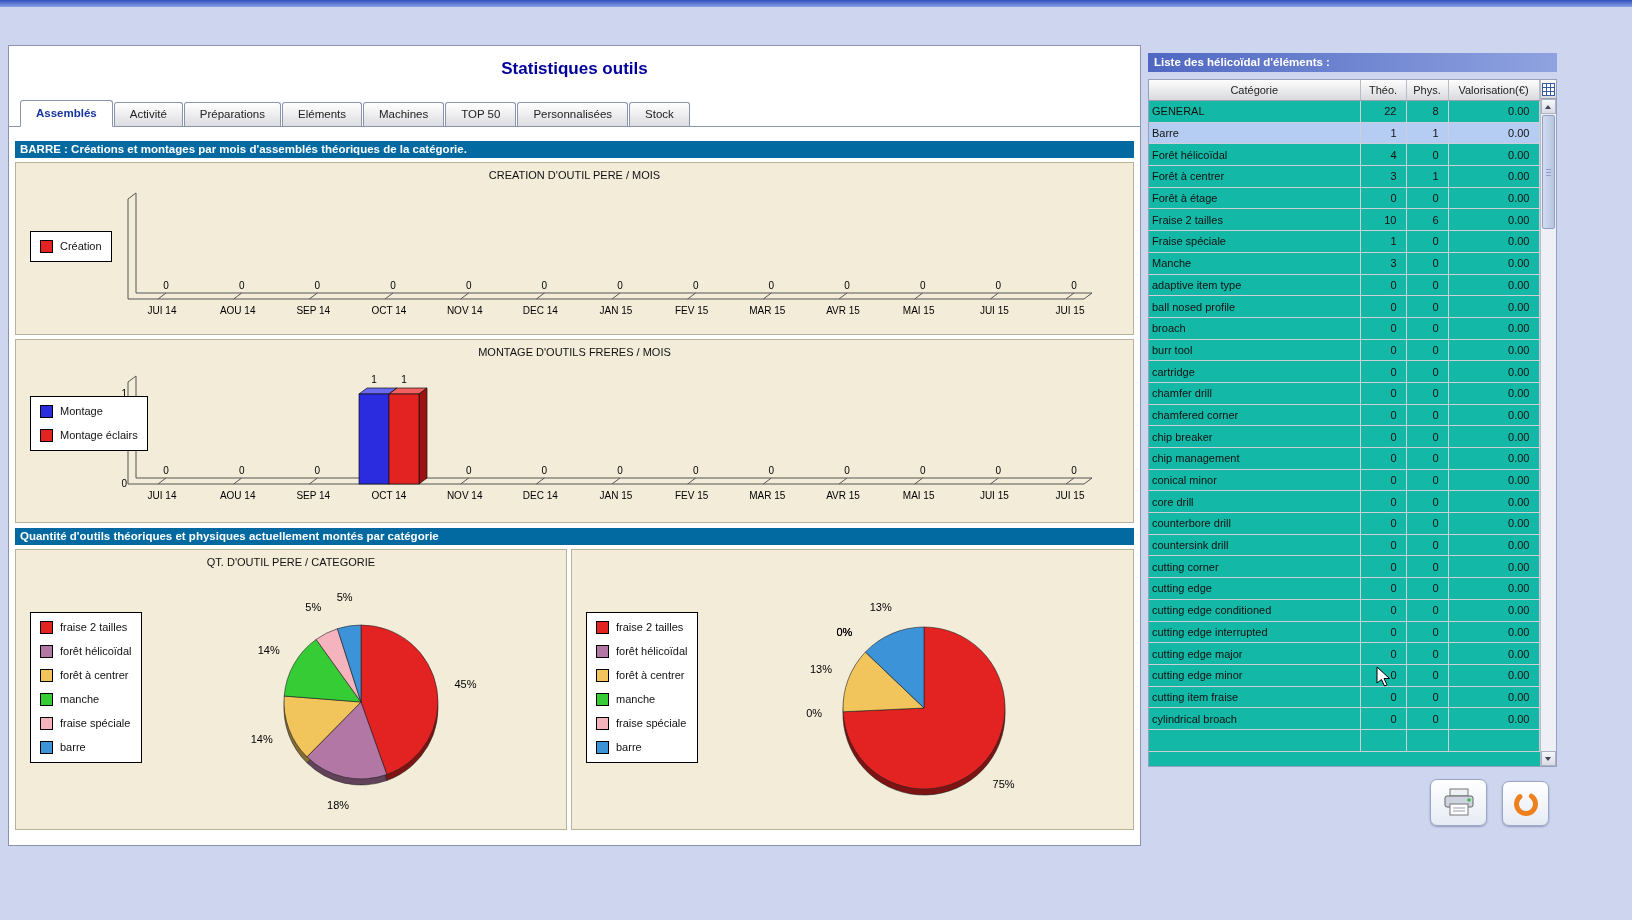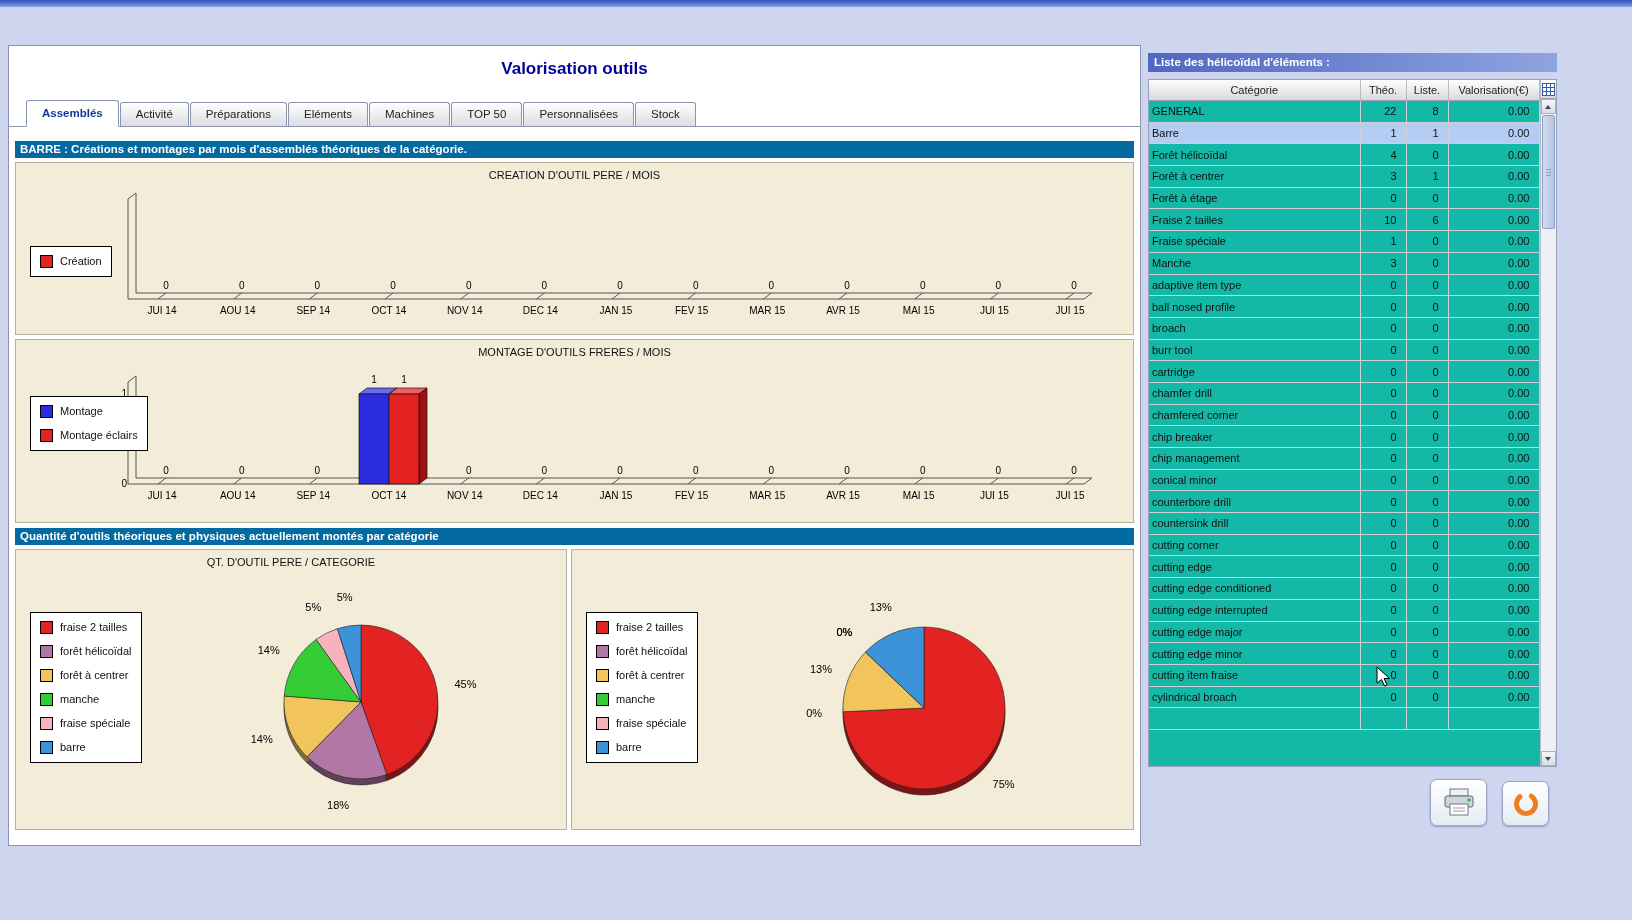--- a/index.html
+++ b/index.html
@@ -6,21 +6,21 @@
   body{width:1632px;height:920px;position:relative;overflow:hidden;background:#cdd5ef;
        font-family:"Liberation Sans",sans-serif;-webkit-font-smoothing:antialiased}
   .top-strip{position:absolute;left:0;top:0;width:1632px;height:7px;
        background:linear-gradient(180deg,#2f50bd 0%,#8aa0e8 100%)}
   
   .main-panel{position:absolute;left:8px;top:45px;width:1133px;height:801px;background:#fff;
        border:1px solid #8a94ad;box-sizing:border-box}
   .page-title{position:absolute;top:13px;left:0;width:100%;text-align:center;
        font-size:17px;font-weight:bold;color:#00009c}
   .tab-bar{position:absolute;top:54px;left:0;width:100%;height:27px;display:flex;align-items:flex-end;
-       padding-left:17px;border-bottom:1px solid #8a94ad;box-sizing:border-box}
+       padding-left:11px;border-bottom:1px solid #8a94ad;box-sizing:border-box}
   .tab{box-sizing:border-box;height:24px;line-height:22px;padding:0 15px;border:1px solid #8a94ad;
        border-bottom:none;border-radius:3px 3px 0 0;background:linear-gradient(180deg,#ffffff,#dcdce2);
        font-size:11.5px;color:#222;margin-right:1px;cursor:pointer;white-space:nowrap}
   .tab.active{height:27px;line-height:25px;background:#fff;font-weight:bold;color:#16359c;
        position:relative;z-index:2;margin-bottom:-1px;border-bottom:1px solid #fff}
   .section-header{position:absolute;left:6px;width:1119px;height:17px;line-height:17px;background:#0369a1;
        color:#fff;font-size:11.5px;font-weight:bold;padding-left:5px;box-sizing:border-box}
   #sec1{top:95px}
   #sec2{top:482px}
   .chart-box{position:absolute;background:#f2ecd9;border:1px solid #b9b29b;box-sizing:border-box;overflow:hidden}
@@ -66,35 +66,35 @@
   #btn-print{left:1430px;top:779px;width:57px;height:47px}
   #btn-refresh{left:1502px;top:781px;width:47px;height:45px}
   .cursor{position:absolute;left:1376px;top:666px;z-index:50}
 </style>
 </head>
 <body>
 
 <div class="top-strip"></div>
 
 <div class="main-panel">
-  <div class="page-title">Valorisation outils</div>
+  <div class="page-title">Statistiques outils</div>
   <div class="tab-bar">
       <div class="tab active">Assemblés</div>
       <div class="tab">Activité</div>
       <div class="tab">Préparations</div>
       <div class="tab">Eléments</div>
       <div class="tab">Machines</div>
       <div class="tab">TOP 50</div>
       <div class="tab">Personnalisées</div>
       <div class="tab">Stock</div>
     </div>
   <div class="section-header" id="sec1">BARRE : Créations et montages par mois d'assemblés théoriques de la catégorie.</div>
   <div class="chart-box" id="chart1">
       <div class="chart-title">CREATION D'OUTIL PERE / MOIS</div>
-      <div class="chart-legend" style="top: 83px;">
+      <div class="chart-legend" style="top: 68px;">
         <div class="legend-item">
           <span class="swatch" style="background: rgb(227, 34, 34);"></span>
           <span>Création</span>
         </div>
       </div>
       <svg width="1117" height="171" class="plot">
         <line x1="120" y1="30" x2="120" y2="130" stroke="#555" stroke-width="1"></line>
         <line x1="112" y1="36" x2="112" y2="136" stroke="#555" stroke-width="1"></line>
         <line x1="120" y1="30" x2="112" y2="36" stroke="#555" stroke-width="1"></line>
         <line x1="120" y1="130" x2="1076" y2="130" stroke="#555" stroke-width="1"></line>
@@ -311,21 +311,21 @@
     <colgroup>
       <col style="width:211px">
         <col style="width:46px">
         <col style="width:42px">
         <col style="width:91px">
     </colgroup>
     <thead>
         <tr>
           <th>Catégorie</th>
           <th>Théo.</th>
-          <th>Liste.</th>
+          <th>Phys.</th>
           <th>Valorisation(€)</th>
         </tr>
       </thead>
     <tbody>
         <tr>
           <td class="c-cat">GENERAL</td>
           <td class="c-num">22</td>
           <td class="c-num">8</td>
           <td class="c-num">0.00</td>
         </tr>
@@ -420,20 +420,26 @@
           <td class="c-num">0.00</td>
         </tr>
         <tr>
           <td class="c-cat">chip management</td>
           <td class="c-num">0</td>
           <td class="c-num">0</td>
           <td class="c-num">0.00</td>
         </tr>
         <tr>
           <td class="c-cat">conical minor</td>
+          <td class="c-num">0</td>
+          <td class="c-num">0</td>
+          <td class="c-num">0.00</td>
+        </tr>
+        <tr>
+          <td class="c-cat">core drill</td>
           <td class="c-num">0</td>
           <td class="c-num">0</td>
           <td class="c-num">0.00</td>
         </tr>
         <tr>
           <td class="c-cat">counterbore drill</td>
           <td class="c-num">0</td>
           <td class="c-num">0</td>
           <td class="c-num">0.00</td>
         </tr>

